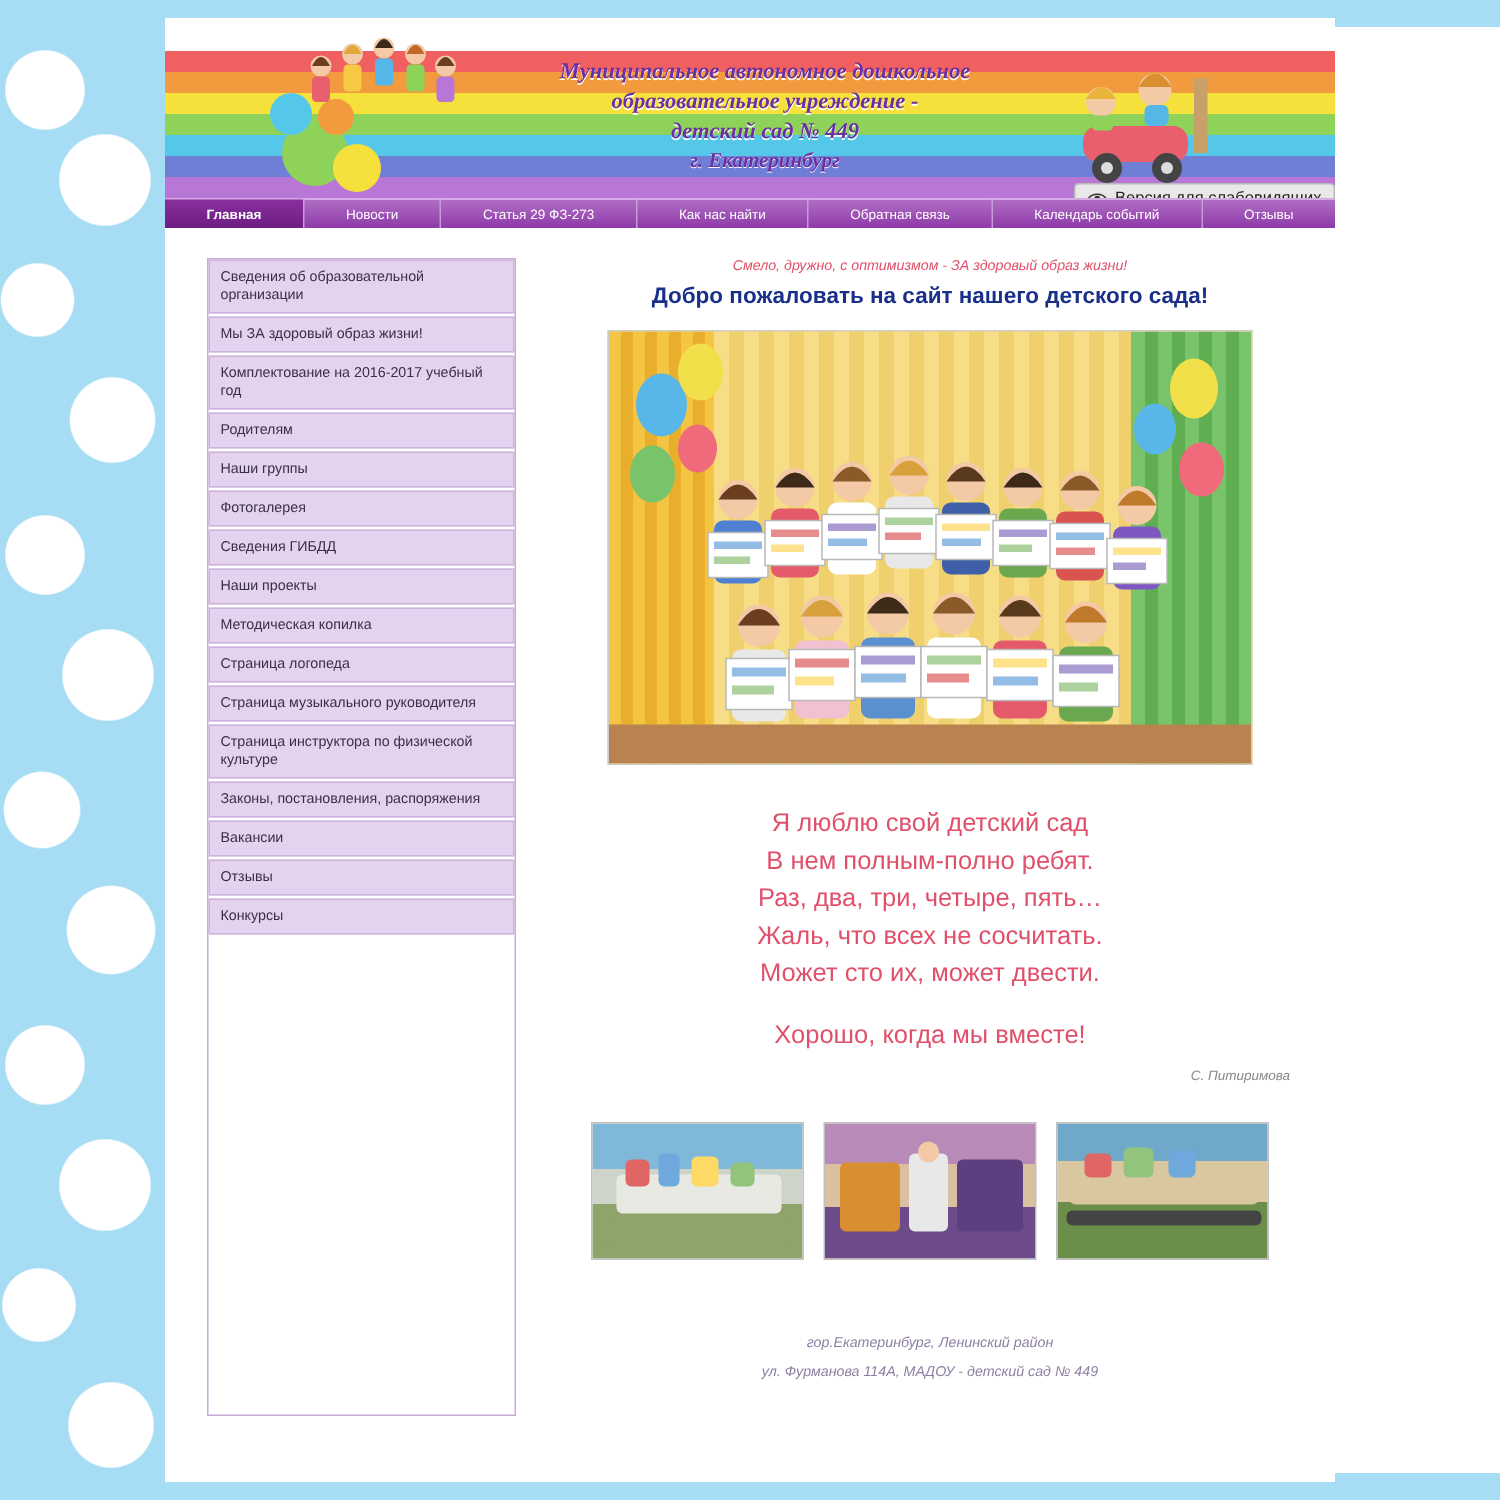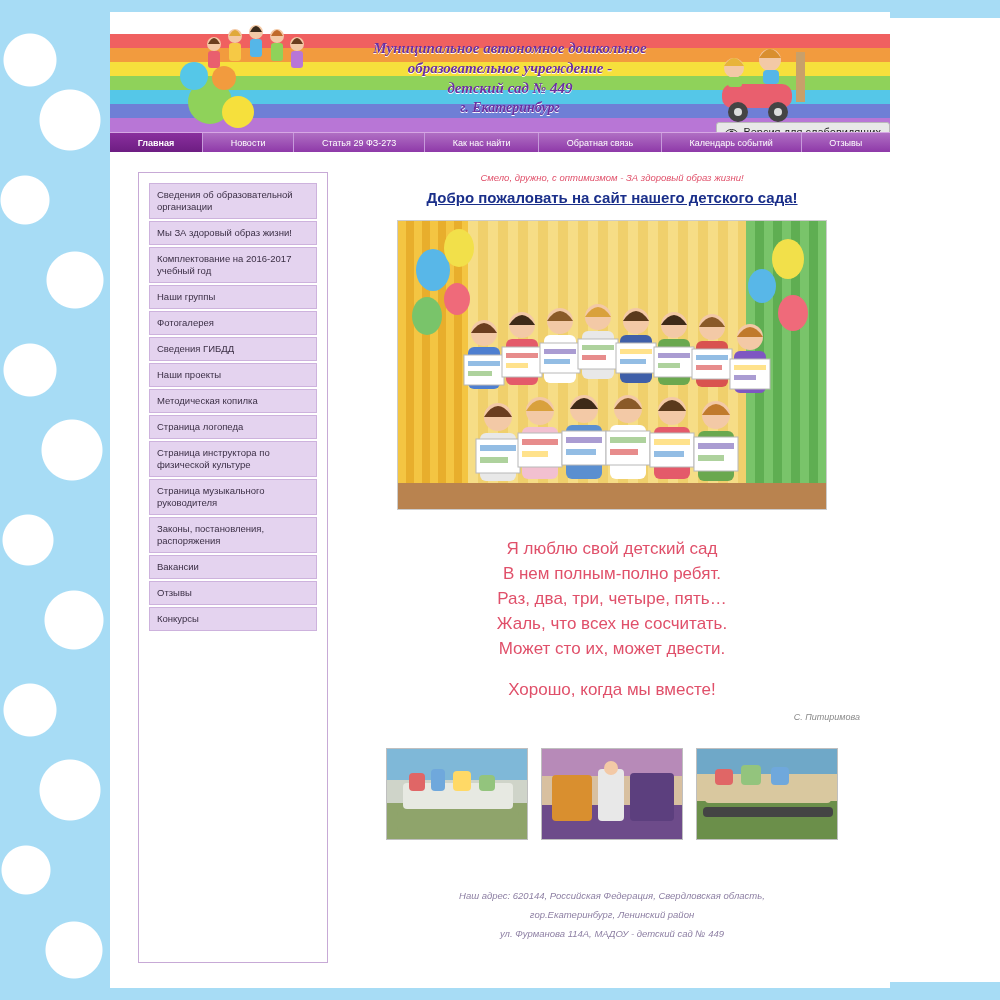--- a/index.html
+++ b/index.html
@@ -124,25 +124,25 @@
   }
 
   
   .content {
     position: relative;
     width: 780px;
     display: flex;
     padding-top: 20px;
   }
   .sidebar {
-    width: 190px;
+    width: 206px;
     margin-left: 28px;
     border: 1px solid #c7a9d6;
     background: #ffffff;
-    padding: 10px;
+    padding: 0;
   }
   .side-item {
     background: #e4d3ef;
     border: 1px solid #cdb2dd;
     color: #3b2f45;
     font-size: 9.5px;
     line-height: 12px;
     padding: 5px 7px;
     margin-bottom: 2px;
     cursor: pointer;
@@ -158,21 +158,20 @@
     font-size: 9.5px;
     font-style: italic;
     margin-bottom: 6px;
   }
   .welcome {
     text-align: center;
     color: #1a2f8a;
     font-weight: bold;
     font-size: 15px;
     margin-bottom: 14px;
-    text-decoration: underline;
   }
   .hero-photo {
     width: 430px; height: 290px;
     margin: 0 auto;
     border: 1px solid #cccccc;
     position: relative;
     overflow: hidden;
     background: #f0d97a;
   }
   .hero-curtain-l { position: absolute; left: 0; top: 0; width: 70px; height: 100%;
@@ -310,28 +309,29 @@
       <div class="nav-item">Календарь событий</div>
       <div class="nav-item">Отзывы</div>
     </div>
 
     <div class="content">
 
       <div class="sidebar">
         <div class="side-item">Сведения об образовательной организации</div>
         <div class="side-item">Мы ЗА здоровый образ жизни!</div>
         <div class="side-item">Комплектование на 2016-2017 учебный год</div>
+        <div class="side-item">Родителям</div>
         <div class="side-item">Наши группы</div>
         <div class="side-item">Фотогалерея</div>
         <div class="side-item">Сведения ГИБДД</div>
         <div class="side-item">Наши проекты</div>
         <div class="side-item">Методическая копилка</div>
         <div class="side-item">Страница логопеда</div>
+        <div class="side-item">Страница музыкального руководителя</div>
         <div class="side-item">Страница инструктора по физической культуре</div>
-        <div class="side-item">Страница музыкального руководителя</div>
         <div class="side-item">Законы, постановления, распоряжения</div>
         <div class="side-item">Вакансии</div>
         <div class="side-item">Отзывы</div>
         <div class="side-item">Конкурсы</div>
       </div>
 
       <div class="main">
 
         <div class="slogan">Смело, дружно, с оптимизмом - ЗА здоровый образ жизни!</div>
         <div class="welcome">Добро пожаловать на сайт нашего детского сада!</div>
@@ -476,21 +476,20 @@
           <div class="thumb t3">
             <div class="blob" style="left:8px;top:30px;width:126px;height:24px;background:#d9c89f;"></div>
             <div class="blob" style="left:18px;top:20px;width:18px;height:16px;background:#e06666;"></div>
             <div class="blob" style="left:44px;top:16px;width:20px;height:20px;background:#93c47d;"></div>
             <div class="blob" style="left:74px;top:18px;width:18px;height:18px;background:#6fa8dc;"></div>
             <div class="blob" style="left:6px;top:58px;width:130px;height:10px;background:#444;"></div>
           </div>
         </div>
 
         <div class="footer">
-          <div>Наш адрес: 620144, Российская Федерация, Свердловская область,</div>
           <div>гор.Екатеринбург, Ленинский район</div>
           <div>ул. Фурманова 114А, МАДОУ - детский сад № 449</div>
         </div>
 
       </div>
     </div>
   </div>
 </div>
 
 </body></html>

